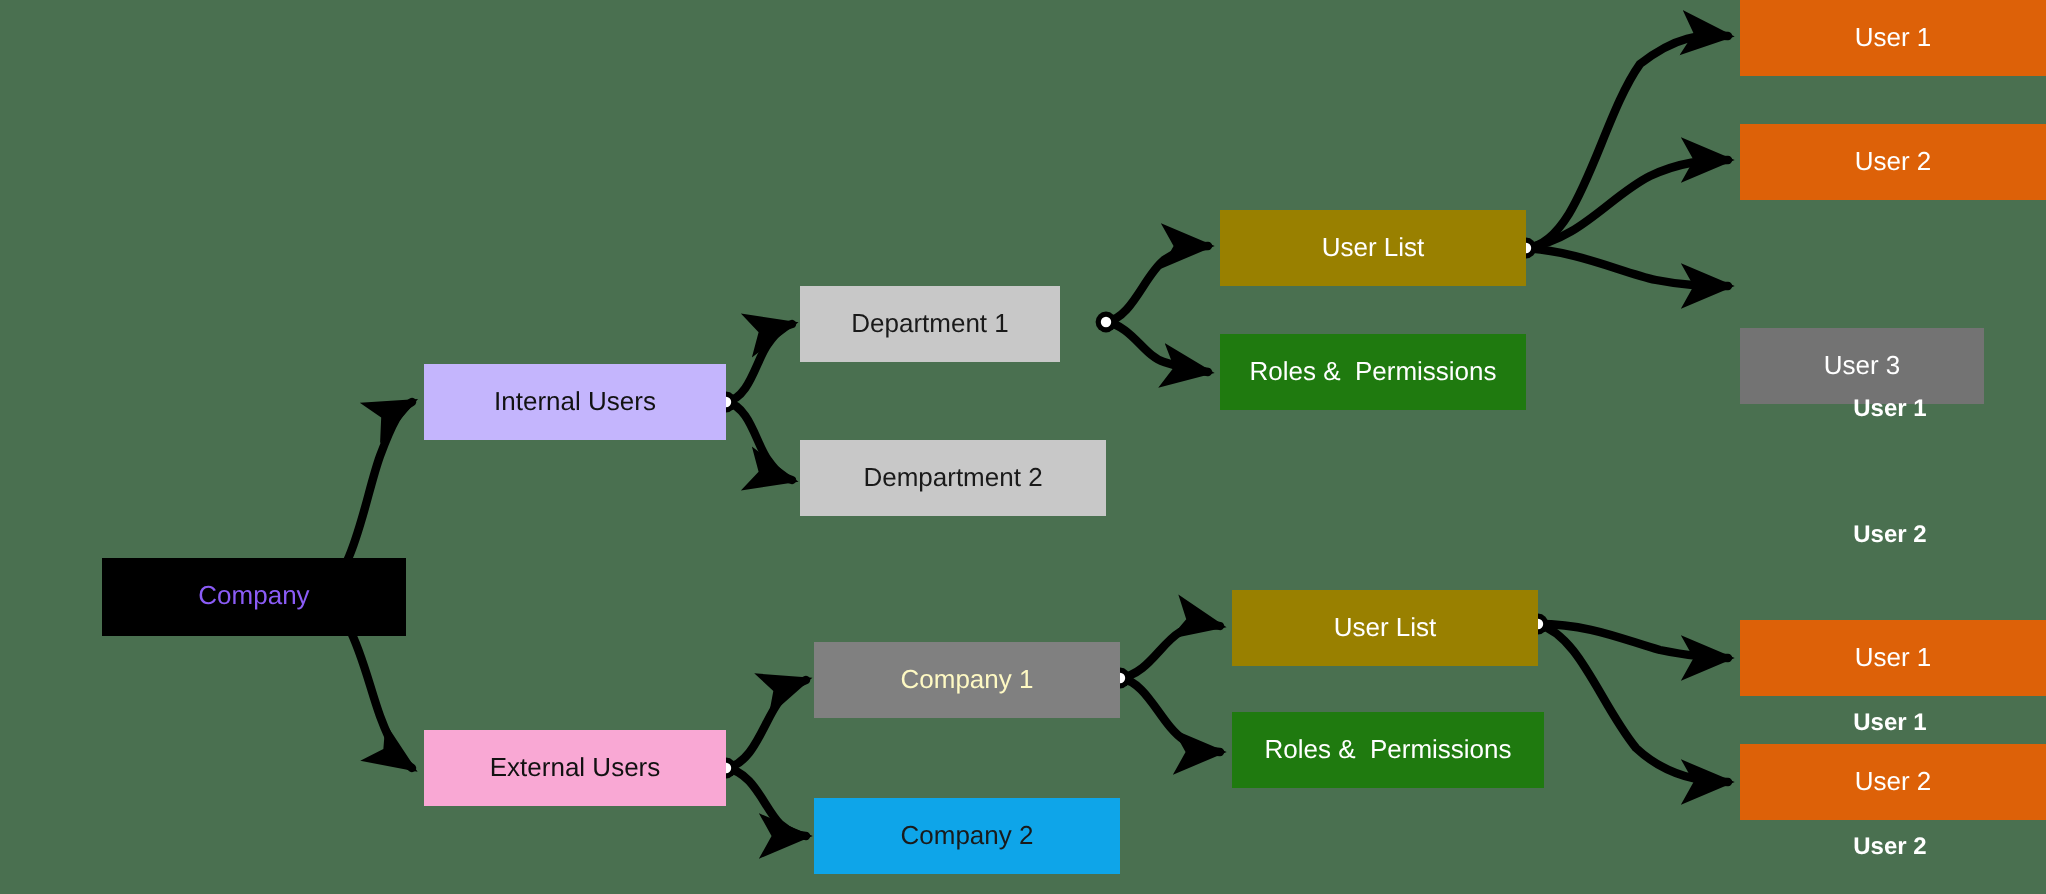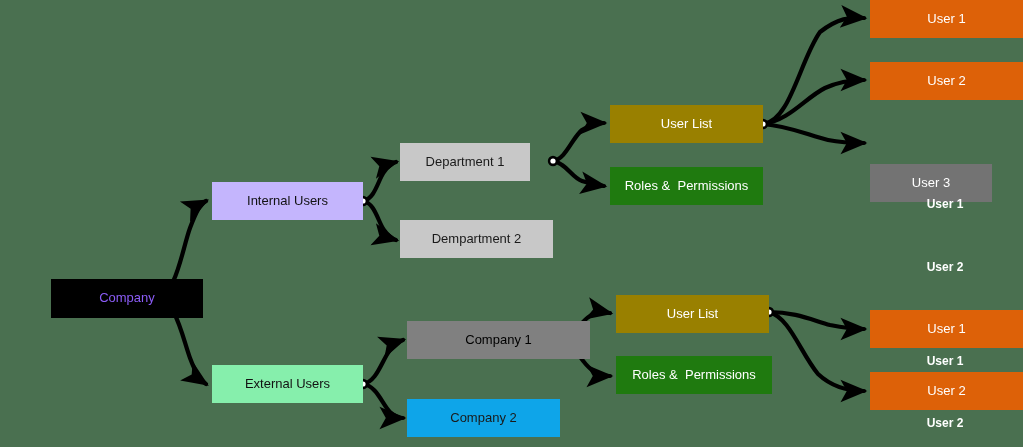--- a/index.html
+++ b/index.html
@@ -71,24 +71,24 @@
         <circle cx="560" cy="339" r="5.2" fill="#000000"></circle>
         <circle cx="560" cy="339" r="2.6" fill="#ffffff"></circle>
         <circle cx="769" cy="312" r="5.2" fill="#000000"></circle>
         <circle cx="769" cy="312" r="2.6" fill="#ffffff"></circle>
       </g>
   </svg>
 
   <div id="nodes">
       <div class="node" style="left: 4px; top: 279px; width: 152px; height: 39px; background: rgb(0, 0, 0); color: #8b5cf6; margin-left: 47px;"><span>Company</span></div>
       <div class="node" style="left: 212px; top: 182px; width: 151px; height: 38px; background: #c4b5fd; color: rgb(18, 18, 18);"><span>Internal Users</span></div>
-      <div class="node" style="left: 212px; top: 365px; width: 151px; height: 38px; background: #86efac; color: rgb(18, 18, 18);"><span>External Users</span></div>
+      <div class="node" style="left: 212px; top: 365px; width: 151px; height: 38px; background: #f9a8d4; color: rgb(18, 18, 18);"><span>External Users</span></div>
       <div class="node" style="left: 400px; top: 143px; width: 130px; height: 38px; background: rgb(200, 200, 200); color: rgb(26, 26, 26);"><span>Department 1</span></div>
       <div class="node" style="left: 400px; top: 220px; width: 153px; height: 38px; background: rgb(200, 200, 200); color: rgb(26, 26, 26);"><span>Dempartment 2</span></div>
-      <div class="node" style="left: 407px; top: 321px; width: 183px; height: 38px; background: rgb(128, 128, 128); color: #000000;"><span>Company 1</span></div>
+      <div class="node" style="left: 407px; top: 321px; width: 153px; height: 38px; background: rgb(128, 128, 128); color: #fef9c3;"><span>Company 1</span></div>
       <div class="node" style="left: 407px; top: 399px; width: 153px; height: 38px; background: #0ea5e9; color: rgb(26, 26, 26);"><span>Company 2</span></div>
       <div class="node" style="left: 610px; top: 105px; width: 153px; height: 38px; background: rgb(153, 128, 0); color: rgb(255, 255, 255);"><span>User List</span></div>
       <div class="node" style="left: 610px; top: 167px; width: 153px; height: 38px; background: rgb(31, 122, 15); color: rgb(255, 255, 255);"><span>Roles &amp;  Permissions</span></div>
       <div class="node" style="left: 616px; top: 295px; width: 153px; height: 38px; background: rgb(153, 128, 0); color: rgb(255, 255, 255);"><span>User List</span></div>
       <div class="node" style="left: 616px; top: 356px; width: 156px; height: 38px; background: rgb(31, 122, 15); color: rgb(255, 255, 255);"><span>Roles &amp;  Permissions</span></div>
       <div class="node" style="left: 870px; top: 0px; width: 153px; height: 38px; background: rgb(221, 97, 8); color: rgb(255, 255, 255);"><span>User 1</span></div>
       <div class="node" style="left: 870px; top: 62px; width: 153px; height: 38px; background: rgb(221, 97, 8); color: rgb(255, 255, 255);"><span>User 2</span></div>
       <div class="node" style="left: 870px; top: 124px; width: 122px; height: 38px; background: #737373; color: rgb(255, 255, 255); margin-top: 40px;"><span>User 3</span></div>
       <div class="node" style="left: 870px; top: 310px; width: 153px; height: 38px; background: rgb(221, 97, 8); color: rgb(255, 255, 255);"><span>User 1</span></div>
       <div class="node" style="left: 870px; top: 372px; width: 153px; height: 38px; background: rgb(221, 97, 8); color: rgb(255, 255, 255);"><span>User 2</span></div>

